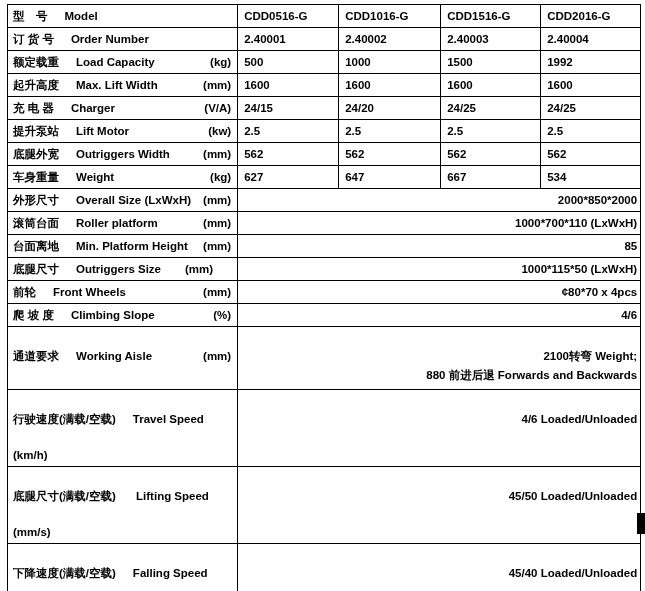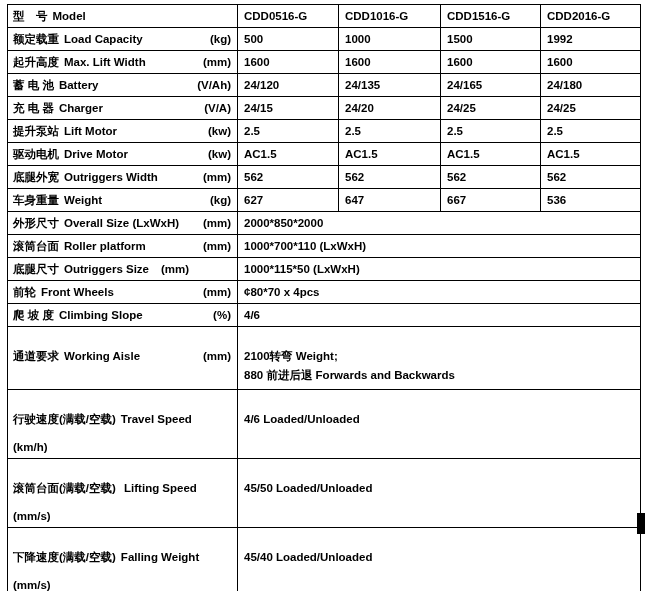--- a/index.html
+++ b/index.html
@@ -17,26 +17,26 @@
   table.spec td {
     border:1px solid #000000;
     vertical-align:middle;
     overflow:hidden;
     line-height:19px;
   }
   tr.h1 td { height:20px; }
   tr.h2 td { height:41px; vertical-align:top; padding-top:20px; }
   td.label { padding-left:5px; padding-right:6px; }
   td.val   { padding-left:6px; padding-right:3px; }
-  .lab-line { display:flex; align-items:flex-start; white-space:pre; }
+  .lab-line { display:flex; align-items:flex-start; white-space:pre;gap:12px; }
   .label-en { margin-left:5px; }
   .unit-right { margin-left:auto; }
   .unit-inline { margin-left:12px; }
-  .unit-below { margin-top:9px; }
-  .value-line { white-space:pre; }
+  .unit-below { margin-top:17px; }
+  .value-line { white-space:pre;text-align:right; }
   .edge-mark {
     position:absolute; left:637px; top:513px;
     width:8px; height:21px; background:#000000;
   }
 </style>
 </head>
 <body>
 
 <table class="spec">
   <colgroup>
@@ -51,104 +51,103 @@
         <td class="label">
           <div class="lab-line"><span class="label-zh">型　号</span><span class="label-en">Model</span></div>
         </td>
         <td class="val">CDD0516-G</td>
         <td class="val">CDD1016-G</td>
         <td class="val">CDD1516-G</td>
         <td class="val">CDD2016-G</td>
       </tr>
       <tr class="h1">
         <td class="label">
+          <div class="lab-line"><span class="label-zh">订 货 号</span><span class="label-en">Order Number</span></div>
+        </td>
+        <td class="val">2.40001</td>
+        <td class="val">2.40002</td>
+        <td class="val">2.40003</td>
+        <td class="val">2.40004</td>
+      </tr>
+      <tr class="h1">
+        <td class="label">
           <div class="lab-line"><span class="label-zh">额定载重</span><span class="label-en">Load Capacity</span><span class="unit-right">(kg)</span></div>
         </td>
         <td class="val">500</td>
         <td class="val">1000</td>
         <td class="val">1500</td>
         <td class="val">1992</td>
       </tr>
       <tr class="h1">
         <td class="label">
           <div class="lab-line"><span class="label-zh">起升高度</span><span class="label-en">Max. Lift Width</span><span class="unit-right">(mm)</span></div>
         </td>
         <td class="val">1600</td>
         <td class="val">1600</td>
         <td class="val">1600</td>
         <td class="val">1600</td>
       </tr>
       <tr class="h1">
         <td class="label">
-          <div class="lab-line"><span class="label-zh">蓄 电 池</span><span class="label-en">Battery</span><span class="unit-right">(V/Ah)</span></div>
-        </td>
-        <td class="val">24/120</td>
-        <td class="val">24/135</td>
-        <td class="val">24/165</td>
-        <td class="val">24/180</td>
-      </tr>
-      <tr class="h1">
-        <td class="label">
           <div class="lab-line"><span class="label-zh">充 电 器</span><span class="label-en">Charger</span><span class="unit-right">(V/A)</span></div>
         </td>
         <td class="val">24/15</td>
         <td class="val">24/20</td>
         <td class="val">24/25</td>
         <td class="val">24/25</td>
       </tr>
       <tr class="h1">
         <td class="label">
           <div class="lab-line"><span class="label-zh">提升泵站</span><span class="label-en">Lift Motor</span><span class="unit-right">(kw)</span></div>
         </td>
         <td class="val">2.5</td>
         <td class="val">2.5</td>
         <td class="val">2.5</td>
         <td class="val">2.5</td>
       </tr>
       <tr class="h1">
         <td class="label">
-          <div class="lab-line"><span class="label-zh">驱动电机</span><span class="label-en">Drive Motor</span><span class="unit-right">(kw)</span></div>
-        </td>
-        <td class="val">AC1.5</td>
-        <td class="val">AC1.5</td>
-        <td class="val">AC1.5</td>
-        <td class="val">AC1.5</td>
-      </tr>
-      <tr class="h1">
-        <td class="label">
           <div class="lab-line"><span class="label-zh">底腿外宽</span><span class="label-en">Outriggers Width</span><span class="unit-right">(mm)</span></div>
         </td>
         <td class="val">562</td>
         <td class="val">562</td>
         <td class="val">562</td>
         <td class="val">562</td>
       </tr>
       <tr class="h1">
         <td class="label">
           <div class="lab-line"><span class="label-zh">车身重量</span><span class="label-en">Weight</span><span class="unit-right">(kg)</span></div>
         </td>
         <td class="val">627</td>
         <td class="val">647</td>
         <td class="val">667</td>
-        <td class="val">536</td>
+        <td class="val">534</td>
       </tr>
       <tr class="h1">
         <td class="label">
           <div class="lab-line"><span class="label-zh">外形尺寸</span><span class="label-en">Overall Size (LxWxH)</span><span class="unit-right">(mm)</span></div>
         </td>
         <td class="val" colspan="4">
           <div class="value-line">2000*850*2000</div>
         </td>
       </tr>
       <tr class="h1">
         <td class="label">
           <div class="lab-line"><span class="label-zh">滚筒台面</span><span class="label-en">Roller platform</span><span class="unit-right">(mm)</span></div>
         </td>
         <td class="val" colspan="4">
           <div class="value-line">1000*700*110 (LxWxH)</div>
+        </td>
+      </tr>
+      <tr class="h1">
+        <td class="label">
+          <div class="lab-line"><span class="label-zh">台面离地</span><span class="label-en">Min. Platform Height</span><span class="unit-right">(mm)</span></div>
+        </td>
+        <td class="val" colspan="4">
+          <div class="value-line">85</div>
         </td>
       </tr>
       <tr class="h1">
         <td class="label">
           <div class="lab-line"><span class="label-zh">底腿尺寸</span><span class="label-en">Outriggers Size</span><span class="unit-inline">(mm)</span></div>
         </td>
         <td class="val" colspan="4">
           <div class="value-line">1000*115*50 (LxWxH)</div>
         </td>
       </tr>
@@ -181,30 +180,30 @@
         <td class="label">
           <div class="lab-line"><span class="label-zh">行驶速度(满载/空载)</span><span class="label-en">Travel Speed</span></div>
           <div class="unit-below">(km/h)</div>
         </td>
         <td class="val" colspan="4">
           <div class="value-line">4/6 Loaded/Unloaded</div>
         </td>
       </tr>
       <tr class="h2">
         <td class="label">
-          <div class="lab-line"><span class="label-zh">滚筒台面(满载/空载)</span><span class="label-en"> Lifting Speed</span></div>
+          <div class="lab-line"><span class="label-zh">底腿尺寸(满载/空载)</span><span class="label-en"> Lifting Speed</span></div>
           <div class="unit-below">(mm/s)</div>
         </td>
         <td class="val" colspan="4">
           <div class="value-line">45/50 Loaded/Unloaded</div>
         </td>
       </tr>
       <tr class="h2">
         <td class="label">
-          <div class="lab-line"><span class="label-zh">下降速度(满载/空载)</span><span class="label-en">Falling Weight</span></div>
+          <div class="lab-line"><span class="label-zh">下降速度(满载/空载)</span><span class="label-en">Falling Speed</span></div>
           <div class="unit-below">(mm/s)</div>
         </td>
         <td class="val" colspan="4">
           <div class="value-line">45/40 Loaded/Unloaded</div>
         </td>
       </tr>
     </tbody>
 </table>
 
 <div class="edge-mark"></div>

